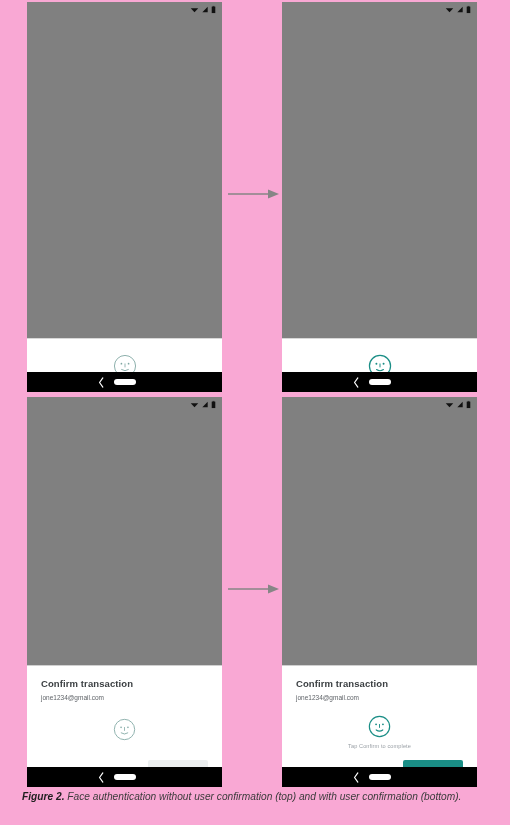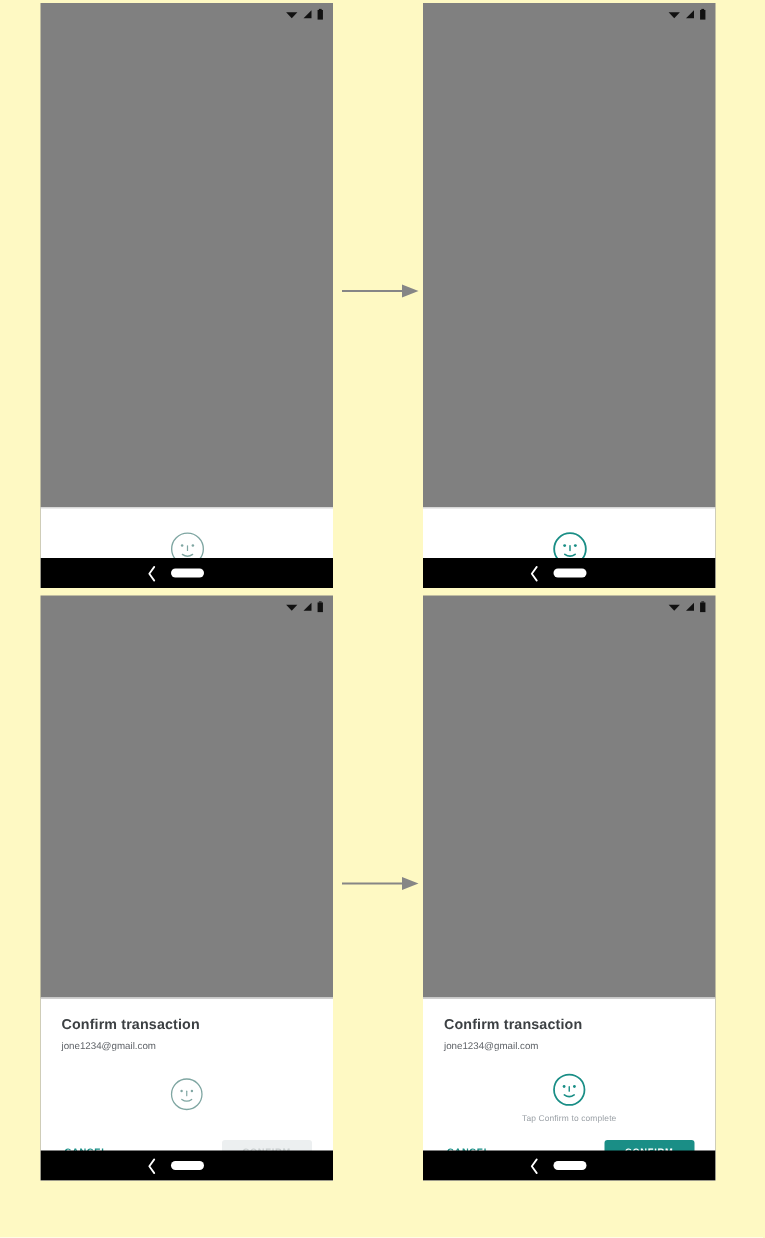--- a/index.html
+++ b/index.html
@@ -3,21 +3,21 @@
 <meta charset="utf-8">
 <style>
   * { box-sizing: border-box; margin: 0; padding: 0; }
   html, body {
     width: 510px;
     height: 825px;
     background: #ffffff;
     font-family: "Liberation Sans", sans-serif;
     overflow: hidden;
   }
-  #page { position: relative; width: 510px; height: 825px; background: #fef9c3; }
+  #page { position: relative; width: 510px; height: 825px; background: #f9a8d4; }
 
   
   .phone {
     position: absolute;
     width: 195px;
     height: 390px;
     background: #808080;
     overflow: hidden;
   }
   .phone.p-tl { left: 27px;  top: 2px; }
@@ -300,14 +300,18 @@
   <svg class="arrow a-top" width="52" height="12" viewBox="0 0 52 12">
     <line x1="0" y1="6" x2="42" y2="6" stroke="#868686" stroke-width="1.3"></line>
     <path d="M40 1.6 L51 6 L40 10.4 Z" fill="#868686"></path>
   </svg>
 
   <svg class="arrow a-bot" width="52" height="12" viewBox="0 0 52 12">
     <line x1="0" y1="6" x2="42" y2="6" stroke="#868686" stroke-width="1.3"></line>
     <path d="M40 1.6 L51 6 L40 10.4 Z" fill="#868686"></path>
   </svg>
 
+  <div class="caption">
+    <b>Figure 2.</b>
+    <span>Face authentication without user confirmation (top) and with user confirmation (bottom).</span>
+  </div>
 
 </div>
 
 </body></html>

